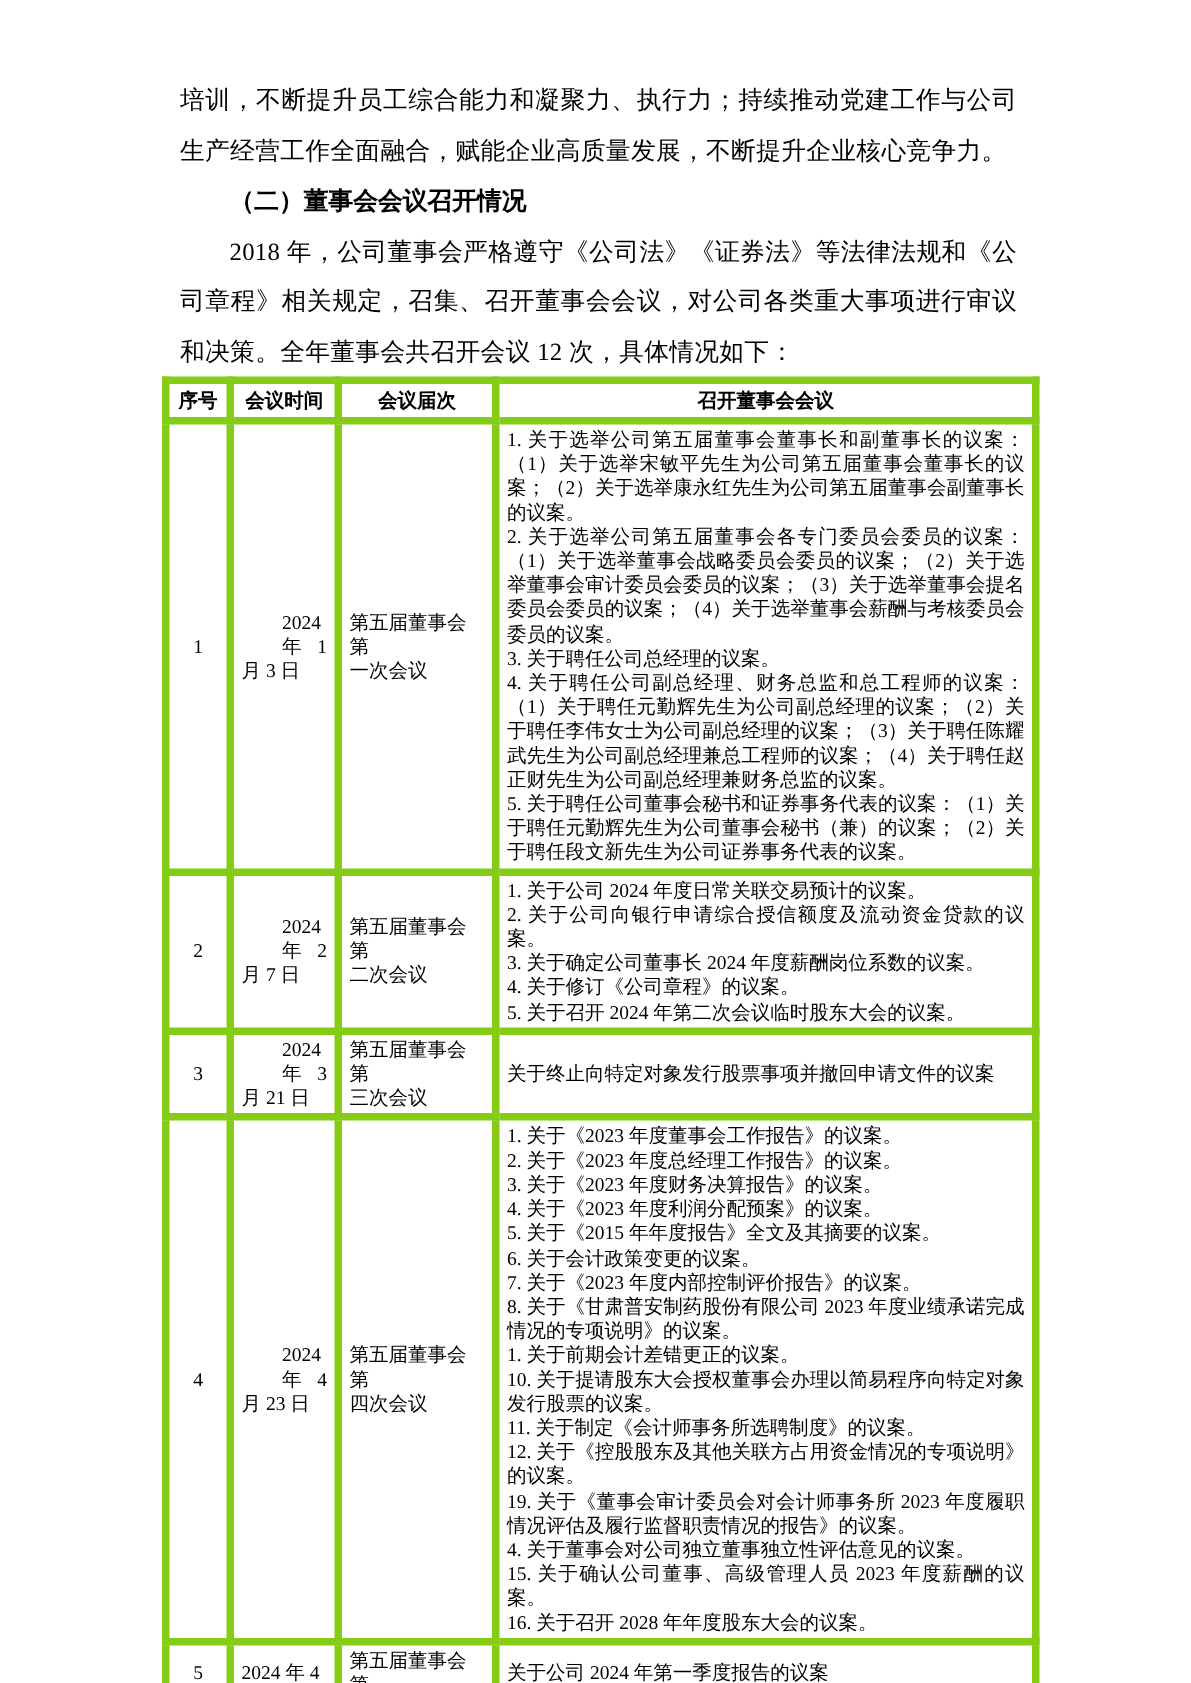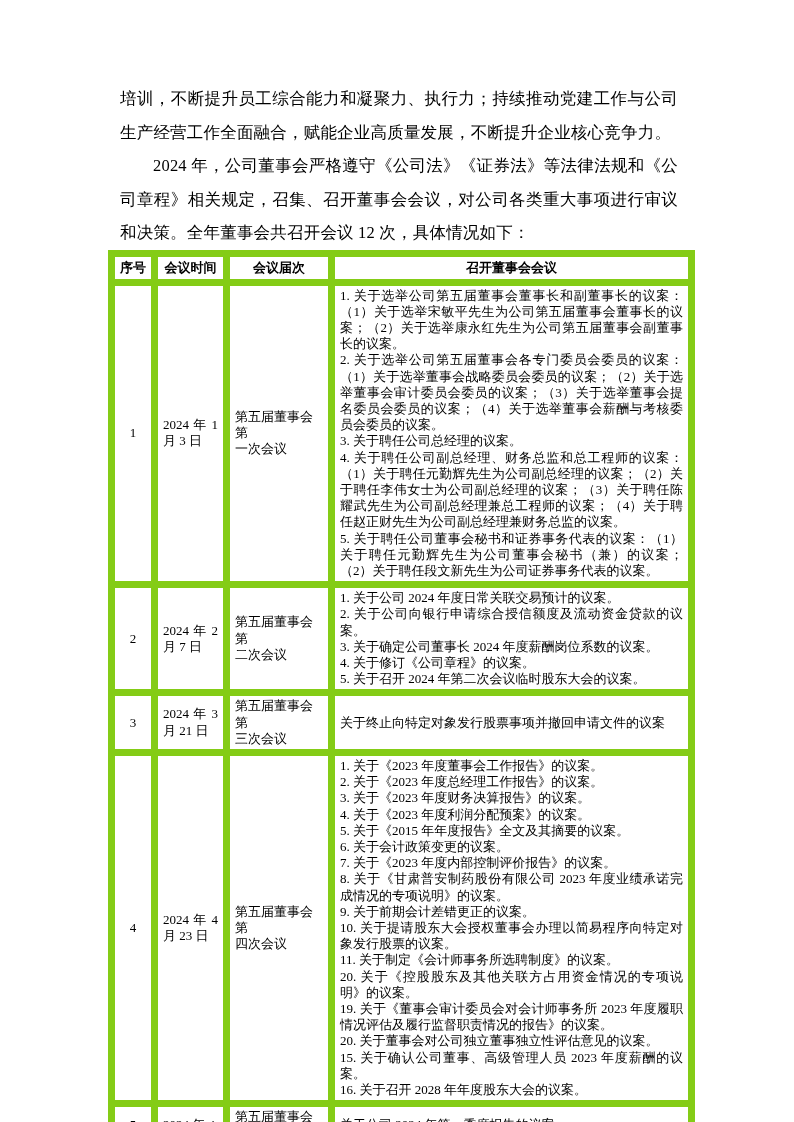--- a/index.html
+++ b/index.html
@@ -5,21 +5,21 @@
   html, body { margin: 0; padding: 0; background: #ffffff; }
   .doc {
     position: relative;
     width: 794px;
     height: 1122px;
     margin: 0 auto;
     background: #ffffff;
     color: #000000;
     font-family: "Liberation Serif", "DejaVu Serif", serif;
     box-sizing: border-box;
-    padding: 82px 106px 0 108px;
+    padding: 50px 106px 0 108px;
     overflow: hidden;
   }
   .para {
     margin: 0 0 0 12px;
     width: 558px;
     font-size: 16.5px;
     line-height: 33.5px;
     text-align: justify;
     letter-spacing: 0.2px;
   }
@@ -32,49 +32,50 @@
     font-weight: bold;
     padding-left: 2em;
   }
   table.meetings {
     border-collapse: collapse;
     table-layout: fixed;
     width: 580px;
     margin-top: 0;
   }
   table.meetings th, table.meetings td {
-    border: 7px solid #84cc16;
+    border: 5px solid #84cc16;
     box-sizing: border-box;
     font-size: 13px;
     padding: 2px 5px;
     overflow: hidden;
   }
   table.meetings th {
     font-weight: bold;
     text-align: center;
     height: 27px;
     padding: 2px 2px;
   }
   td.cell-no { text-align: center; vertical-align: middle; }
   td.cell-time { vertical-align: middle; line-height: 16.2px; }
-  td.cell-time .stretch { text-align: justify; text-align-last: justify; }
+  td.cell-time .stretch { text-align: justify; text-align-last: justify; margin-left: 27px; }
   td.cell-session { vertical-align: middle; line-height: 16.2px; }
   td.cell-items { vertical-align: middle; line-height: 16.2px; }
   td.cell-items .item { text-align: justify; }
   .col-no { width: 43px; }
   .col-time { width: 72px; }
   .col-session { width: 105px; }
   .col-items { width: 360px; }
 </style>
 </head>
 <body>
 
 <div class="doc">
   <p class="para">培训，不断提升员工综合能力和凝聚力、执行力；持续推动党建工作与公司生产经营工作全面融合，赋能企业高质量发展，不断提升企业核心竞争力。</p>
-  <p class="para indent">2024 年，公司董事会严格遵守《公司法》《证券法》等法律法规和《公司章程》相关规定，召集、召开董事会会议，对公司各类重大事项进行审议和决策。全年董事会共召开会议 12 次，具体情况如下：</p>
+  <p class="heading">（二）董事会会议召开情况</p>
+  <p class="para indent">2018 年，公司董事会严格遵守《公司法》《证券法》等法律法规和《公司章程》相关规定，召集、召开董事会会议，对公司各类重大事项进行审议和决策。全年董事会共召开会议 12 次，具体情况如下：</p>
 
   <table class="meetings">
     <colgroup>
       <col class="col-no">
         <col class="col-time">
         <col class="col-session">
         <col class="col-items">
     </colgroup>
     <thead>
       <tr>
@@ -147,26 +148,26 @@
           </td>
           <td class="cell-items">
             <div class="item">1. 关于《2023 年度董事会工作报告》的议案。</div>
             <div class="item">2. 关于《2023 年度总经理工作报告》的议案。</div>
             <div class="item">3. 关于《2023 年度财务决算报告》的议案。</div>
             <div class="item">4. 关于《2023 年度利润分配预案》的议案。</div>
             <div class="item">5. 关于《2015 年年度报告》全文及其摘要的议案。</div>
             <div class="item">6. 关于会计政策变更的议案。</div>
             <div class="item">7. 关于《2023 年度内部控制评价报告》的议案。</div>
             <div class="item">8. 关于《甘肃普安制药股份有限公司 2023 年度业绩承诺完成情况的专项说明》的议案。</div>
-            <div class="item">9. 关于前期会计差错更正的议案。</div>
+            <div class="item">1. 关于前期会计差错更正的议案。</div>
             <div class="item">10. 关于提请股东大会授权董事会办理以简易程序向特定对象发行股票的议案。</div>
             <div class="item">11. 关于制定《会计师事务所选聘制度》的议案。</div>
-            <div class="item">20. 关于《控股股东及其他关联方占用资金情况的专项说明》的议案。</div>
+            <div class="item">12. 关于《控股股东及其他关联方占用资金情况的专项说明》的议案。</div>
             <div class="item">19. 关于《董事会审计委员会对会计师事务所 2023 年度履职情况评估及履行监督职责情况的报告》的议案。</div>
-            <div class="item">20. 关于董事会对公司独立董事独立性评估意见的议案。</div>
+            <div class="item">4. 关于董事会对公司独立董事独立性评估意见的议案。</div>
             <div class="item">15. 关于确认公司董事、高级管理人员 2023 年度薪酬的议案。</div>
             <div class="item">16. 关于召开 2028 年年度股东大会的议案。</div>
           </td>
         </tr>
         <tr>
           <td class="cell-no">5</td>
           <td class="cell-time">
             <div>2024 年 4</div>
           </td>
           <td class="cell-session">

